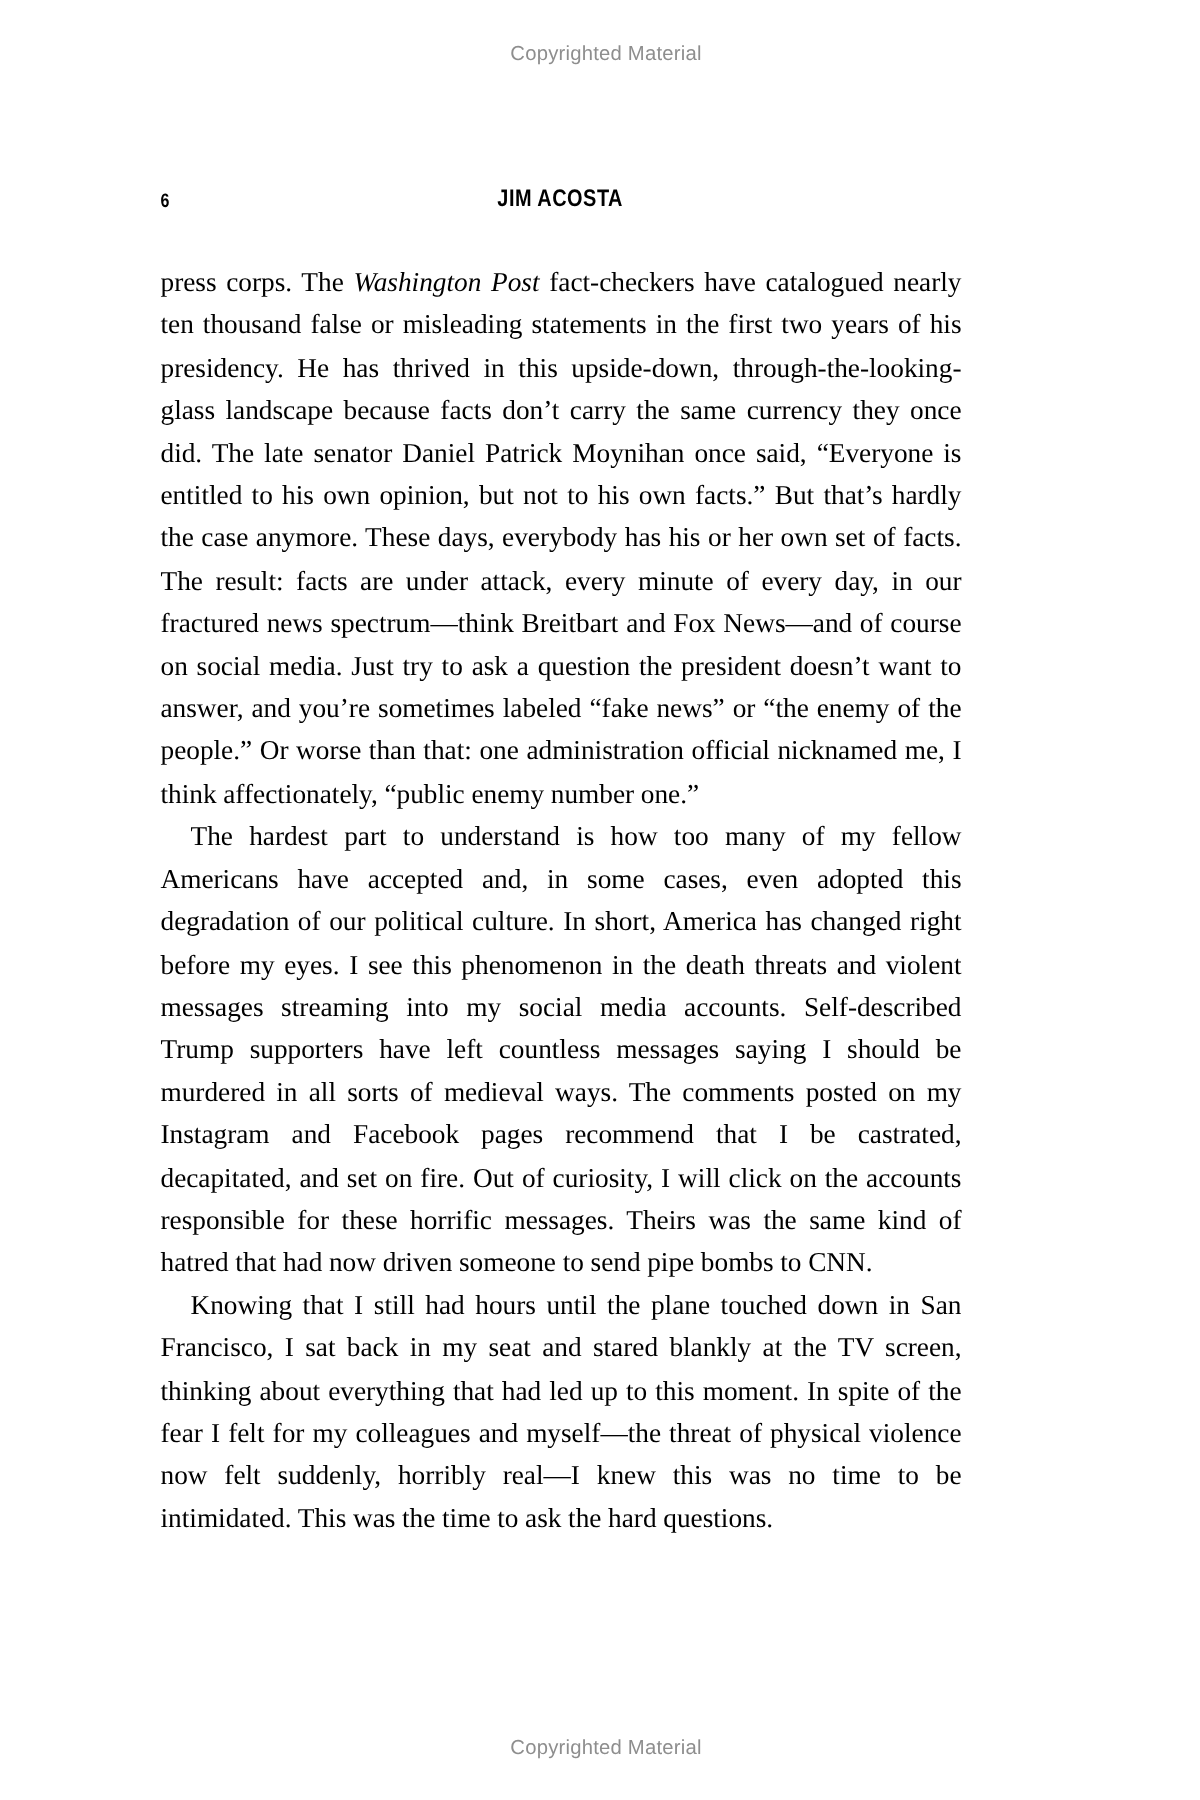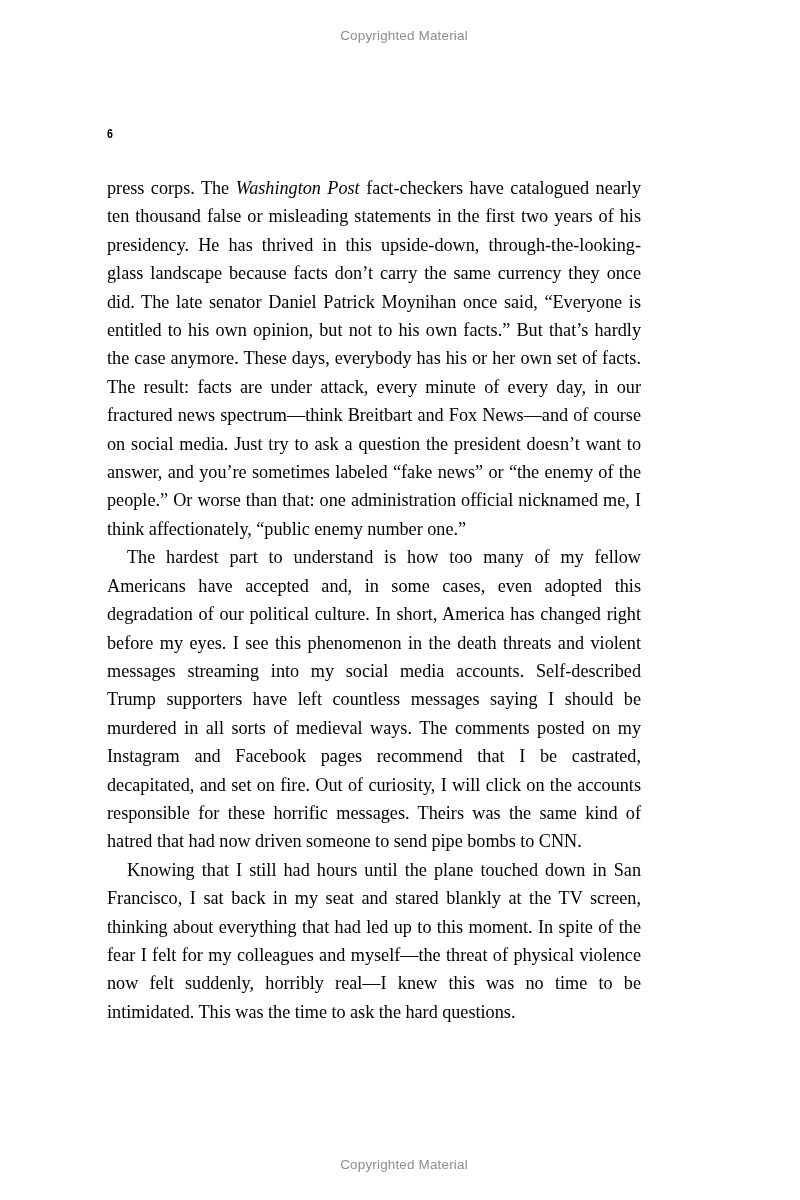--- a/index.html
+++ b/index.html
@@ -99,20 +99,21 @@
 </style>
 </head>
 <body>
 
 <div class="page">
 
   <div class="watermark watermark-top">Copyrighted Material</div>
 
   <div class="running-head">
     <div class="folio">6</div>
+    <div class="book-author"><span>JIM ACOSTA</span></div>
   </div>
 
   <div class="textblock">
       <p>press corps. The <em>Washington Post</em> fact-checkers have catalogued nearly ten thousand false or misleading statements in the first two years of his presidency. He has thrived in this upside-down, through-the-looking-glass landscape because facts don’t carry the same currency they once did. The late senator Daniel Patrick Moynihan once said, “Everyone is entitled to his own opinion, but not to his own facts.” But that’s hardly the case anymore. These days, everybody has his or her own set of facts. The result: facts are under attack, every minute of every day, in our fractured news spectrum—think Breitbart and Fox News—and of course on social media. Just try to ask a question the president doesn’t want to answer, and you’re sometimes labeled “fake news” or “the enemy of the people.” Or worse than that: one administration official nicknamed me, I think affectionately, “public enemy number one.”</p>
       <p class="indent">The hardest part to understand is how too many of my fellow Americans have accepted and, in some cases, even adopted this degradation of our political culture. In short, America has changed right before my eyes. I see this phenomenon in the death threats and violent messages streaming into my social media accounts. Self-described Trump supporters have left countless messages saying I should be murdered in all sorts of medieval ways. The comments posted on my Instagram and Facebook pages recommend that I be castrated, decapitated, and set on fire. Out of curiosity, I will click on the accounts responsible for these horrific messages. Theirs was the same kind of hatred that had now driven someone to send pipe bombs to CNN.</p>
       <p class="indent">Knowing that I still had hours until the plane touched down in San Francisco, I sat back in my seat and stared blankly at the TV screen, thinking about everything that had led up to this moment. In spite of the fear I felt for my colleagues and myself—the threat of physical violence now felt suddenly, horribly real—I knew this was no time to be intimidated. This was the time to ask the hard questions.</p>
     </div>
 
   <div class="watermark watermark-bottom">Copyrighted Material</div>
 

